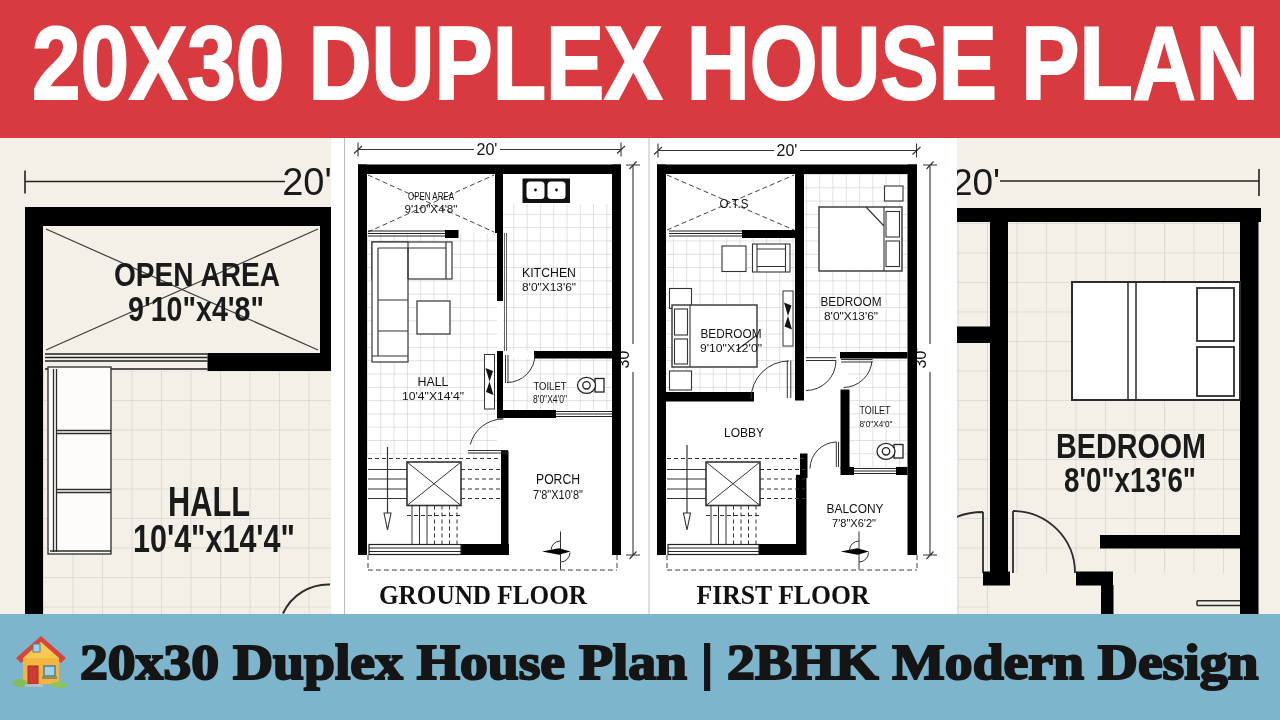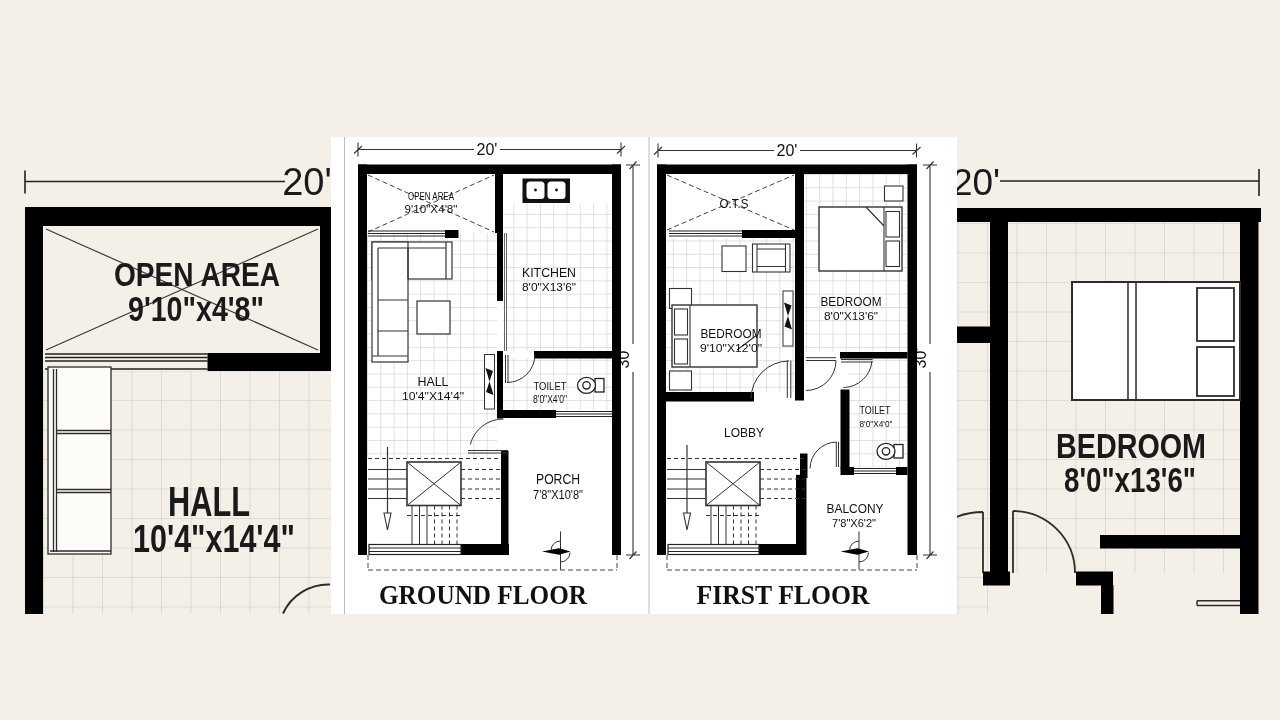--- a/index.html
+++ b/index.html
@@ -436,14 +436,33 @@
         </g>
 
 <rect x="1100" y="535" width="140" height="13.5" fill="#000"></rect>
 
 <g stroke="#2c2c2c" stroke-width="1.5" fill="none">
           <path d="M1197 600.8 H1240 M1197 605.5 H1240 M1197 600.8 V605.5"></path>
         </g>
 </g>
 </svg>
 
-
+<div id="topbanner">
+      <div class="t" id="toptext">20X30 DUPLEX HOUSE PLAN</div>
+    </div>
+
+<div id="botbanner">
+
+<svg id="houseicon" width="60" height="60" viewBox="0 0 60 60" style="position:absolute;left:11px;top:16px">
+<polygon points="5,28 30,6 55,28 50,33 30,16 10,33" fill="#d8453e"></polygon>
+<rect x="12" y="28" width="36" height="26" fill="#f5b63f"></rect>
+<polygon points="30,12 48,28 12,28" fill="#f7c94f"></polygon>
+<rect x="22" y="14" width="7" height="8" fill="#9fd3e8" stroke="#4d7f9e" stroke-width="1"></rect>
+<rect x="17" y="36" width="10" height="18" fill="#cf3a35" stroke="#a32c28" stroke-width="1"></rect>
+<rect x="33" y="36" width="11" height="10" fill="#9fd3e8" stroke="#4d7f9e" stroke-width="1.5"></rect>
+<rect x="31" y="46" width="15" height="3" fill="#8a8f55"></rect>
+<ellipse cx="9" cy="53" rx="7" ry="4" fill="#7fbf55"></ellipse>
+<rect x="14" y="54" width="18" height="3" fill="#b9bdb9"></rect>
+<ellipse cx="48" cy="55" rx="9" ry="3" fill="#8cc45f"></ellipse>
+</svg>
+<div class="t" id="bottext">20x30 Duplex House Plan | 2BHK Modern Design</div>
 </div>
+</div>
 
 </body></html>

